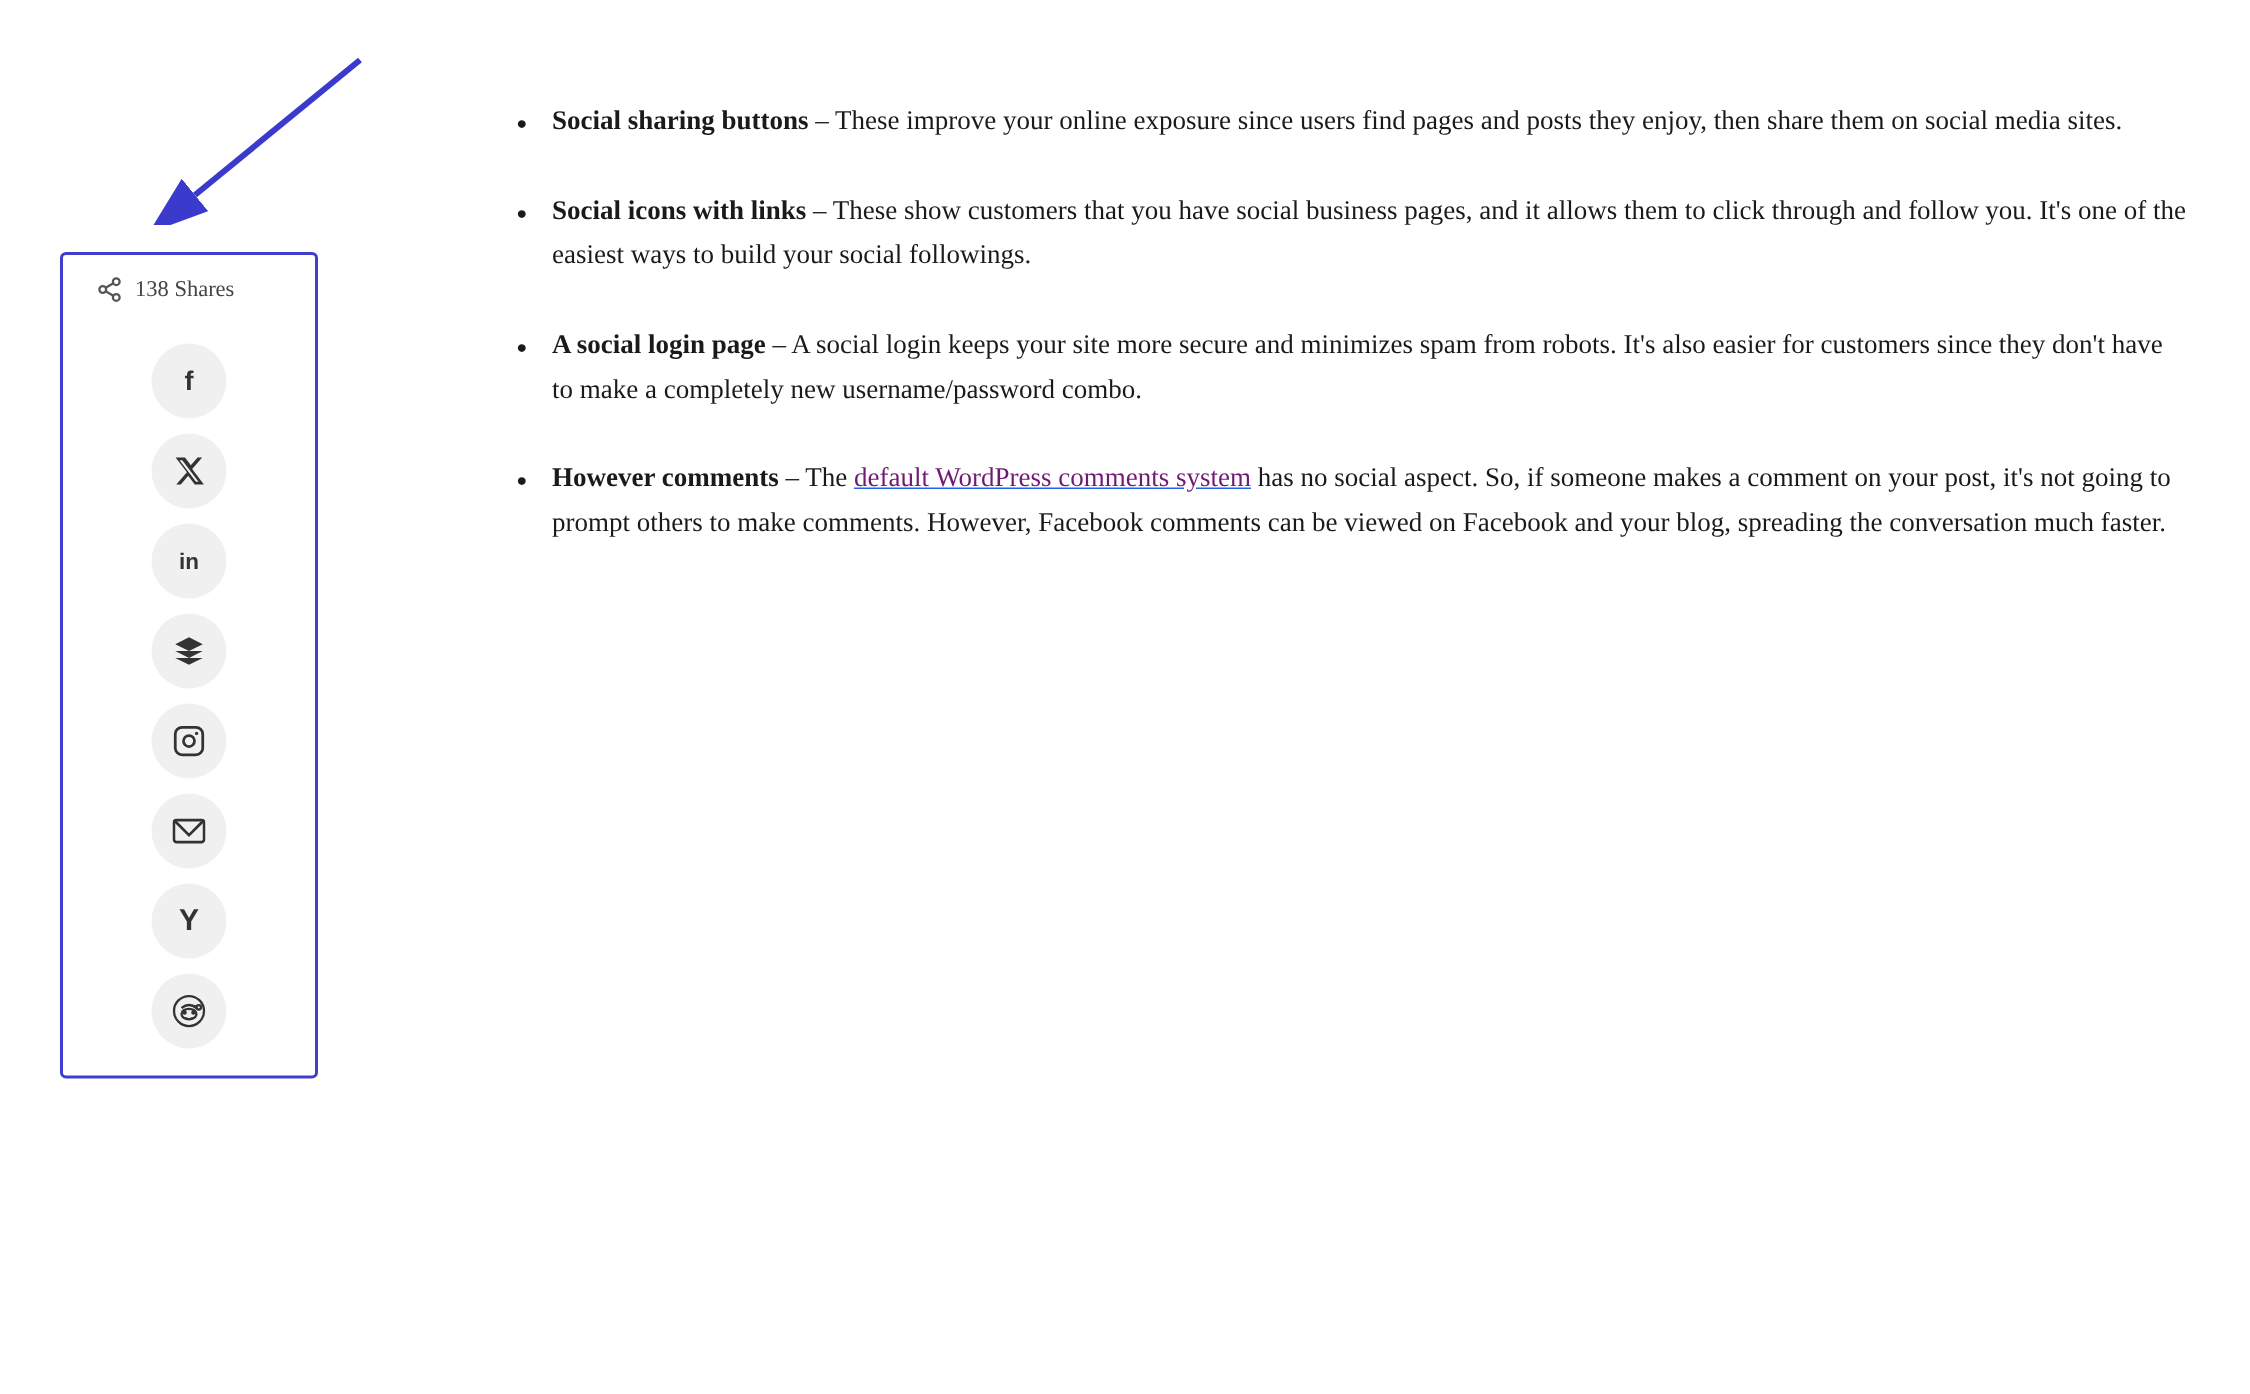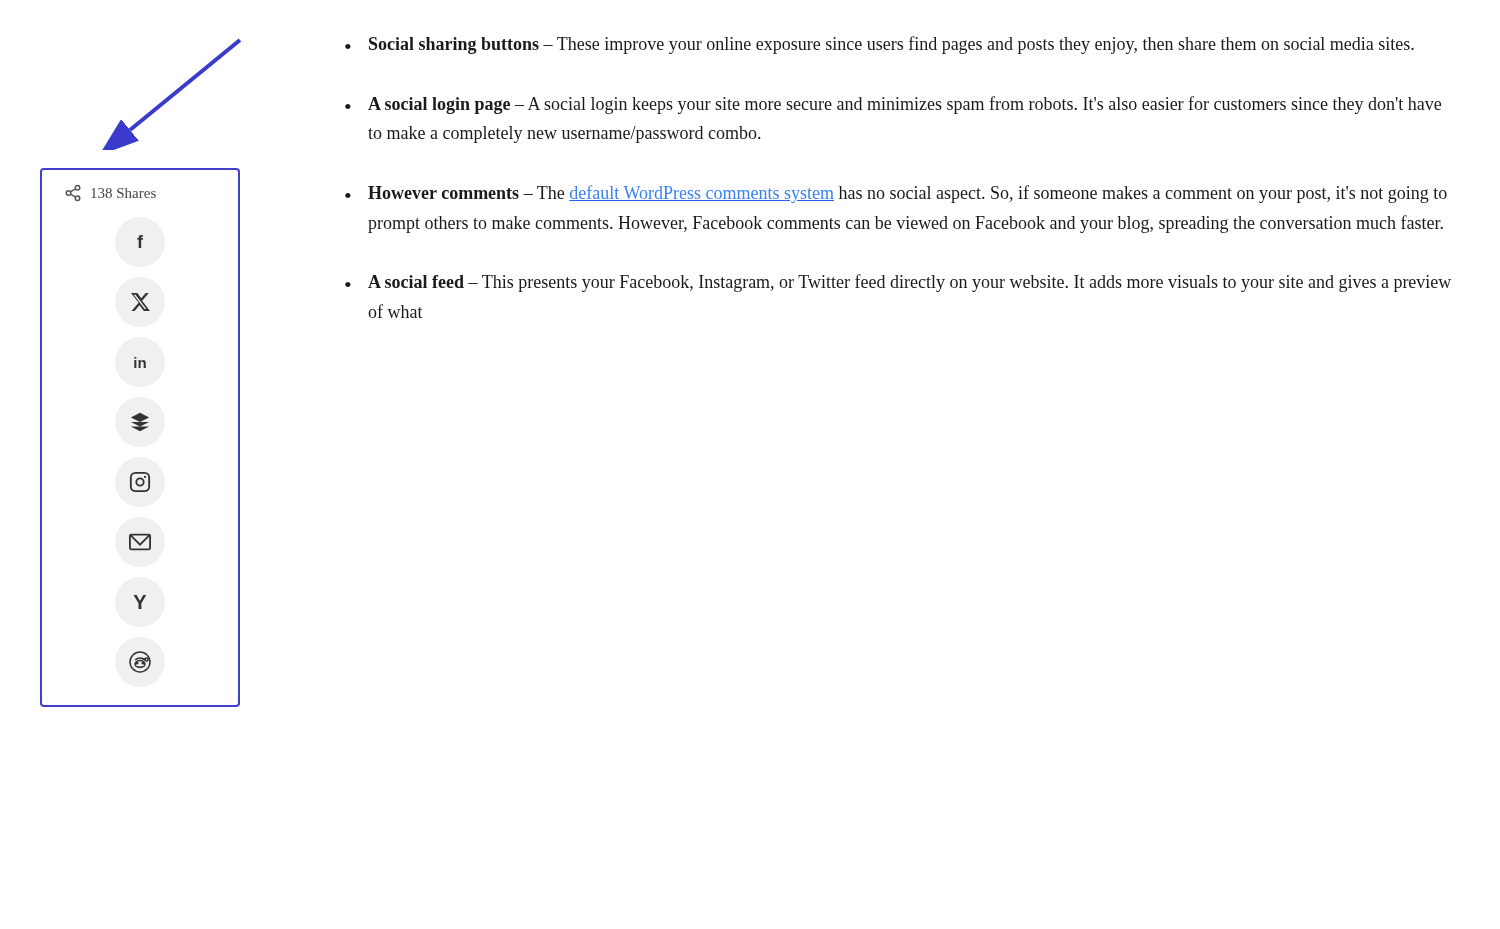--- a/index.html
+++ b/index.html
@@ -35,25 +35,25 @@
       position: absolute;
       top: 0;
       left: 60px;
     }
 
     
     .share-box {
       border: 2.5px solid #3f3fcc;
       border-radius: 4px;
       padding: 14px 18px 18px 18px;
-      width: 200px;
+      width: 172px;
       display: flex;
       flex-direction: column;
       align-items: center;
-      gap: 15px;
+      gap: 27px;
     }
 
     .share-count-row {
       display: flex;
       align-items: center;
       gap: 8px;
       font-size: 15px;
       color: #444;
       align-self: flex-start;
       padding-left: 4px;
@@ -87,20 +87,21 @@
       outline: none;
       transition: background 0.2s;
       font-weight: 600;
       font-family: Arial, sans-serif;
     }
 
     
     .right-col {
       flex: 1;
       padding-top: 0;
+      margin-top: 36px;
     }
 
     .right-col ul {
       list-style: none;
       padding: 0;
     }
 
     .right-col ul li {
       position: relative;
       padding-left: 28px;
@@ -118,21 +119,21 @@
       line-height: 1.5;
       color: #1a1a1a;
     }
 
     .bold-term {
       font-weight: 900;
       font-family: Georgia, serif;
     }
 
     a.inline-link {
-      color: #3b82f6;
+      color: #701a75;
       text-decoration: underline;
       text-decoration-color: #2563eb;
     }
   </style>
 </head>
 <body>
 
 <div class="left-col">
 
   <div class="arrow-container">
@@ -217,28 +218,28 @@
   </div>
 </div>
 
 <div class="right-col">
   <ul>
 
     <li>
       <span class="bold-term">Social sharing buttons</span><span> – </span><span>These improve your online exposure since users find pages and posts they enjoy, then share them on social media sites.</span>
     </li>
 
+    <li>
+      <span class="bold-term">Social icons with links</span><span> – </span><span>These show customers that you have social business pages, and it allows them to click through and follow you. It's one of the easiest ways to build your social followings.</span>
+    </li>
 
     <li>
       <span class="bold-term">A social login page</span><span> – </span><span>A social login keeps your site more secure and minimizes spam from robots. It's also easier for customers since they don't have to make a completely new username/password combo.</span>
     </li>
 
     <li>
       <span class="bold-term">However comments</span><span> – The </span><a class="inline-link" href="#">default WordPress comments system</a><span> has no social aspect. So, if someone makes a comment on your post, it's not going to prompt others to make comments. However, Facebook comments can be viewed on Facebook and your blog, spreading the conversation much faster.</span>
     </li>
 
 
-    <li>
-      <span class="bold-term">A social feed</span><span> – </span><span>This presents your Facebook, Instagram, or Twitter feed directly on your website. It adds more visuals to your site and gives a preview of what</span>
-    </li>
 
   </ul>
 </div>
 
 </body></html>

